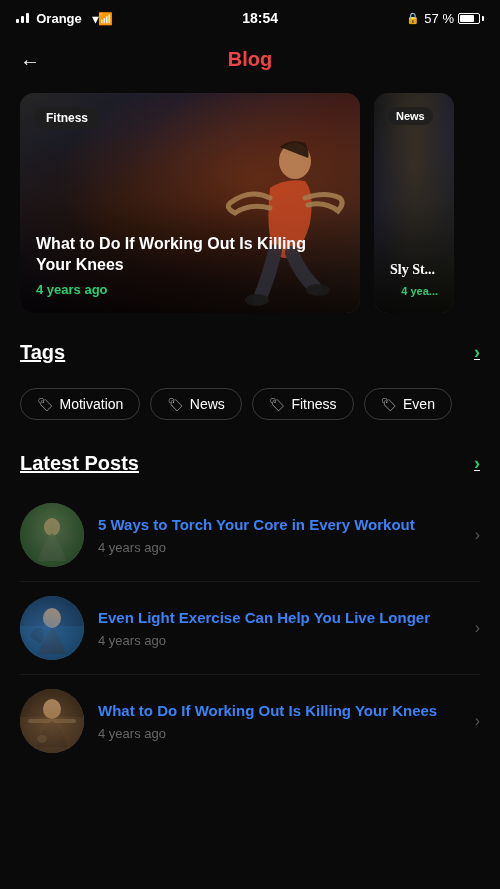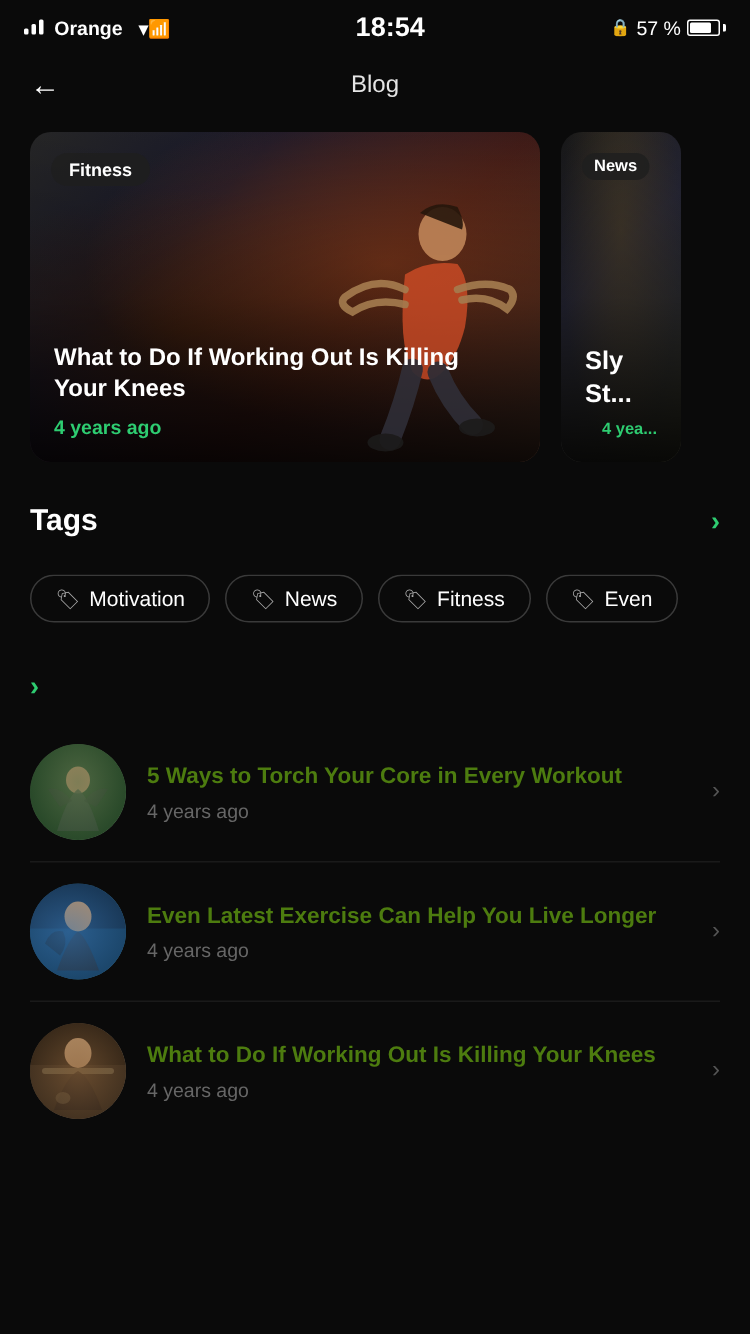--- a/index.html
+++ b/index.html
@@ -22,21 +22,21 @@
       padding: 0 16px;
       height: 36px;
       background: #0a0a0a;
     }
     .status-left {
       font-size: 13px;
       font-weight: 600;
       color: #fff;
     }
     .status-center {
-      font-size: 18px;
+      font-size: 14px;
       font-weight: 600;
       color: #fff;
     }
     .status-right {
       font-size: 13px;
       color: #fff;
       display: flex;
       align-items: center;
       gap: 4px;
     }
@@ -79,23 +79,23 @@
       background: #0a0a0a;
     }
     .back-btn {
       position: absolute;
       left: 20px;
       cursor: pointer;
       color: #fff;
       font-size: 20px;
     }
     .header-title {
-      font-size: 16px;
-      font-weight: 400;
-      color: #e5e5e5;
+      font-size: 20px;
+      font-weight: 700;
+      color: #ef4444;
     }
 
     
     .featured-scroll-wrapper {
       overflow-x: auto;
       padding: 10px 20px 10px 20px;
       display: flex;
       gap: 14px;
       scrollbar-width: none;
     }
@@ -178,20 +178,21 @@
     }
     .card-time {
       font-size: 13px;
       font-weight: 600;
       color: #2ecc71;
     }
 
     
     .section {
       padding: 18px 20px 10px 20px;
+      text-decoration: underline;
     }
     .section-header {
       display: flex;
       align-items: center;
       justify-content: space-between;
       margin-bottom: 14px;
     }
     .section-title {
       font-size: 20px;
       font-weight: 700;
@@ -285,21 +286,21 @@
       inset: 0;
       background: radial-gradient(ellipse at 50% 50%, rgba(140, 100, 60, 0.5) 0%, transparent 70%);
     }
 
     .post-info {
       flex: 1;
     }
     .post-title {
       font-size: 15px;
       font-weight: 600;
-      color: #4d7c0f;
+      color: #3b82f6;
       line-height: 1.3;
       margin-bottom: 5px;
     }
     .post-time {
       font-size: 13px;
       color: #666;
     }
     .post-arrow {
       color: #555;
       font-size: 16px;
@@ -375,21 +376,21 @@
     <div class="card-content">
       <div class="card-title">What to Do If Working Out Is Killing Your Knees</div>
       <div class="card-time">4 years ago</div>
     </div>
   </div>
 
   <div class="featured-card card-bg-news" style="min-width: 80px; max-width: 80px;">
     <div class="card-overlay"></div>
     <div class="card-tag" style="font-size:11px; padding: 3px 8px;">News</div>
     <div class="card-content">
-      <div class="card-title" style="font-size:17px;">Sly St...</div>
+      <div class="card-title" style="font-size:14px;font-family:Liberation Serif, serif;">Sly St...</div>
       <div class="card-time" style="font-size:11px;text-align:right;">4 yea...</div>
     </div>
   </div>
 </div>
 
 <div class="section">
   <div class="section-header">
     <div class="section-title">Tags</div>
     <div class="section-arrow">›</div>
   </div>
@@ -409,20 +410,21 @@
     <span>Fitness</span>
   </div>
   <div class="tag-pill">
     <span class="tag-icon">🏷</span>
     <span>Even</span>
   </div>
 </div>
 
 <div class="section" style="padding-bottom: 0;">
   <div class="section-header">
+    <div class="section-title">Latest Posts</div>
     <div class="section-arrow">›</div>
   </div>
 </div>
 
 <div class="posts-list">
 
   <div class="post-item">
     <div class="post-thumb thumb-1">
       <svg width="64" height="64" viewBox="0 0 64 64" xmlns="http://www.w3.org/2000/svg">
         <circle cx="32" cy="32" r="32" fill="#2a4a2a"></circle>
@@ -443,21 +445,21 @@
     <div class="post-thumb thumb-2">
       <svg width="64" height="64" viewBox="0 0 64 64" xmlns="http://www.w3.org/2000/svg">
         <circle cx="32" cy="32" r="32" fill="#1a3a5a"></circle>
         <rect x="0" y="30" width="64" height="34" rx="0" fill="rgba(30,80,120,0.6)"></rect>
         <ellipse cx="32" cy="22" rx="9" ry="10" fill="rgba(190,150,110,0.9)"></ellipse>
         <path d="M18 58 Q26 36 32 32 Q38 36 46 58" fill="rgba(40,60,80,0.85)"></path>
         <path d="M10 40 Q14 30 22 32 Q26 40 20 48Z" fill="rgba(30,50,70,0.7)"></path>
       </svg>
     </div>
     <div class="post-info">
-      <div class="post-title">Even Latest Exercise Can Help You Live Longer</div>
+      <div class="post-title">Even Light Exercise Can Help You Live Longer</div>
       <div class="post-time">4 years ago</div>
     </div>
     <div class="post-arrow">›</div>
   </div>
 
   <div class="post-item">
     <div class="post-thumb thumb-3">
       <svg width="64" height="64" viewBox="0 0 64 64" xmlns="http://www.w3.org/2000/svg">
         <circle cx="32" cy="32" r="32" fill="#3a2a1a"></circle>
         <rect x="0" y="28" width="64" height="36" fill="rgba(80,60,40,0.5)"></rect>

